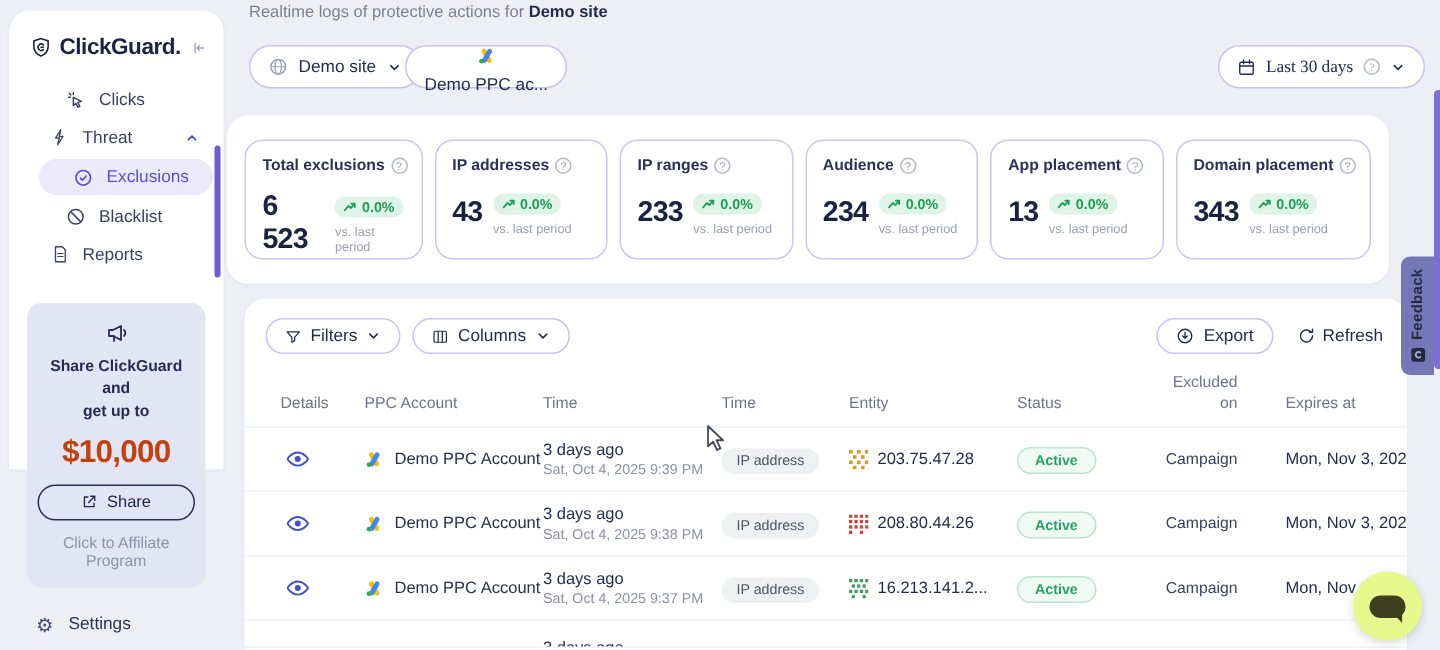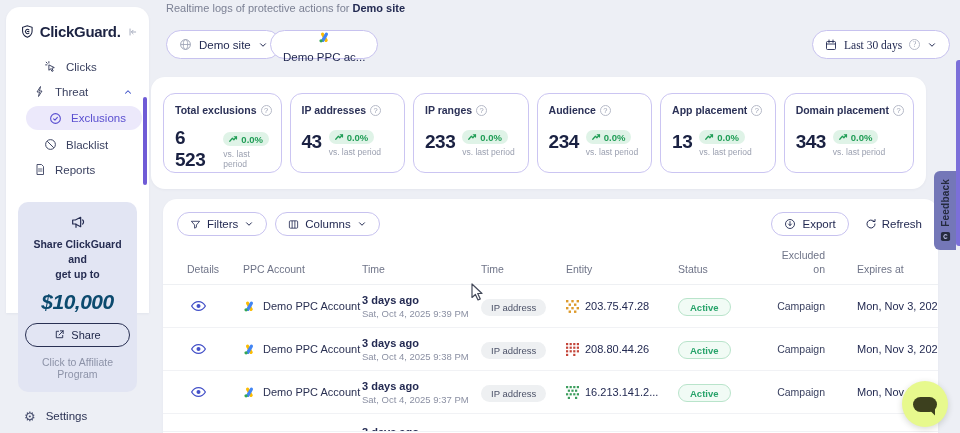--- a/index.html
+++ b/index.html
@@ -29,21 +29,21 @@
     display:flex; align-items:center; gap:9px; height:24px; margin:2px 7px 2px 20px;
     padding-left:23px; background:#ece9fb; border-radius:14px; color:#5a4fd0; cursor:pointer;
   }
   .side-scroll { position:absolute; left:137px; top:90px; width:4px; height:88px; background:#6f5bd6; border-radius:3px; }
 
   .promo {
     margin:20px 12px 0 12px; background:#e2e5f3; border-radius:10px;
     padding:12px 7px 12px 7px; text-align:center;
   }
   .promo-title { font-size:10.5px; font-weight:bold; color:#262d52; line-height:1.45; margin-top:7px; }
-  .promo-amount { font-size:21px; font-weight:bold; color:#0c4a6e; margin:7px 0 9px; letter-spacing:-0.5px;font-style:italic; }
+  .promo-amount { font-size:21px; font-weight:bold; color:#c2410c; margin:7px 0 9px; letter-spacing:-0.5px; }
   .share-btn {
     display:flex; align-items:center; justify-content:center; gap:6px;
     height:24px; border:1px solid #2a3154; border-radius:13px; background:transparent;
     font-size:11px; color:#20284a; width:100%; cursor:pointer; font-family:inherit;
   }
   .promo-foot { font-size:10.5px; color:#8d93a8; margin-top:9px;text-align:center; }
 
   .settings-row { display:flex; align-items:center; gap:10px; margin:18px 0 0 18px; font-size:11.5px; color:#2c3354; cursor:pointer; }
   .gear-glyph { font-size:13px; color:#4a5170; line-height:1; }
 
@@ -97,21 +97,21 @@
     padding:0 16px 0 24px;
   }
   .thead { margin-top:13px; padding-bottom:8px; border-bottom:1px solid #eef0f3; align-items:end; }
   .th { font-size:10.5px; color:#6f7488; line-height:1.3; }
   .th.right { text-align:right; padding-right:10px; }
   .th.exp { padding-left:22px; }
   .trow { height:43px; align-items:center; border-bottom:1px solid #f1f2f5; }
   .c-details { padding-left:4px; }
   .c-account { display:flex; align-items:center; gap:7px; font-size:11px; color:#2a3052; }
   .ads-ic { width:13px; height:13px; flex:none; }
-  .t-rel { font-size:11px; font-weight:bold; color:#232a52; }
+  .t-rel { font-size:11px; font-weight:normal; color:#232a52; }
   .t-abs { font-size:9.5px; color:#8b90a3; margin-top:2px; }
   .type-pill { display:inline-block; background:#eef0f2; border-radius:10px; padding:3px 10px; font-size:9.5px; color:#4c5268; }
   .c-entity { display:flex; align-items:center; gap:6px; font-size:11px; color:#232a52; }
   .status-pill { display:inline-block; border:1px solid #b9e4cb; background:#f1fbf5; border-radius:10px; padding:2.5px 11px; font-size:9.5px; font-weight:bold; color:#27a36a; }
   .c-excluded { font-size:10.5px; color:#3a4160; text-align:right; padding-right:10px; }
   .c-expires { font-size:11px; color:#232a52; padding-left:22px; white-space:nowrap; }
   .partial-row { height:18px; overflow:hidden; align-items:start; }
   .partial-row .t-rel { margin-top:12px; }
 
   

